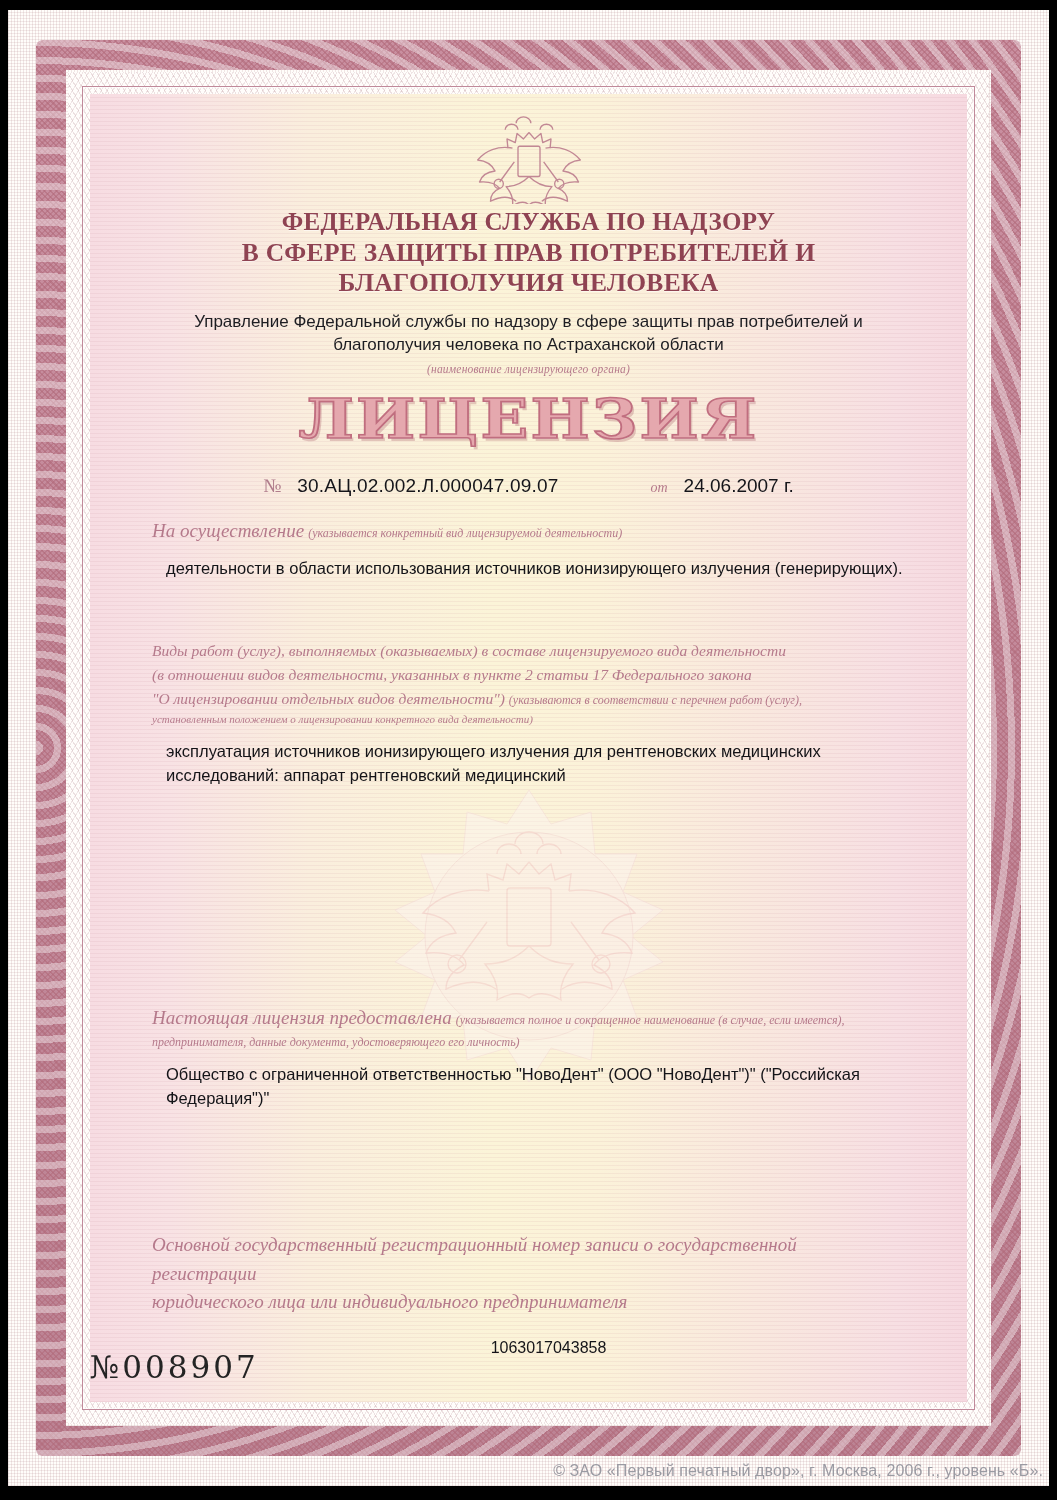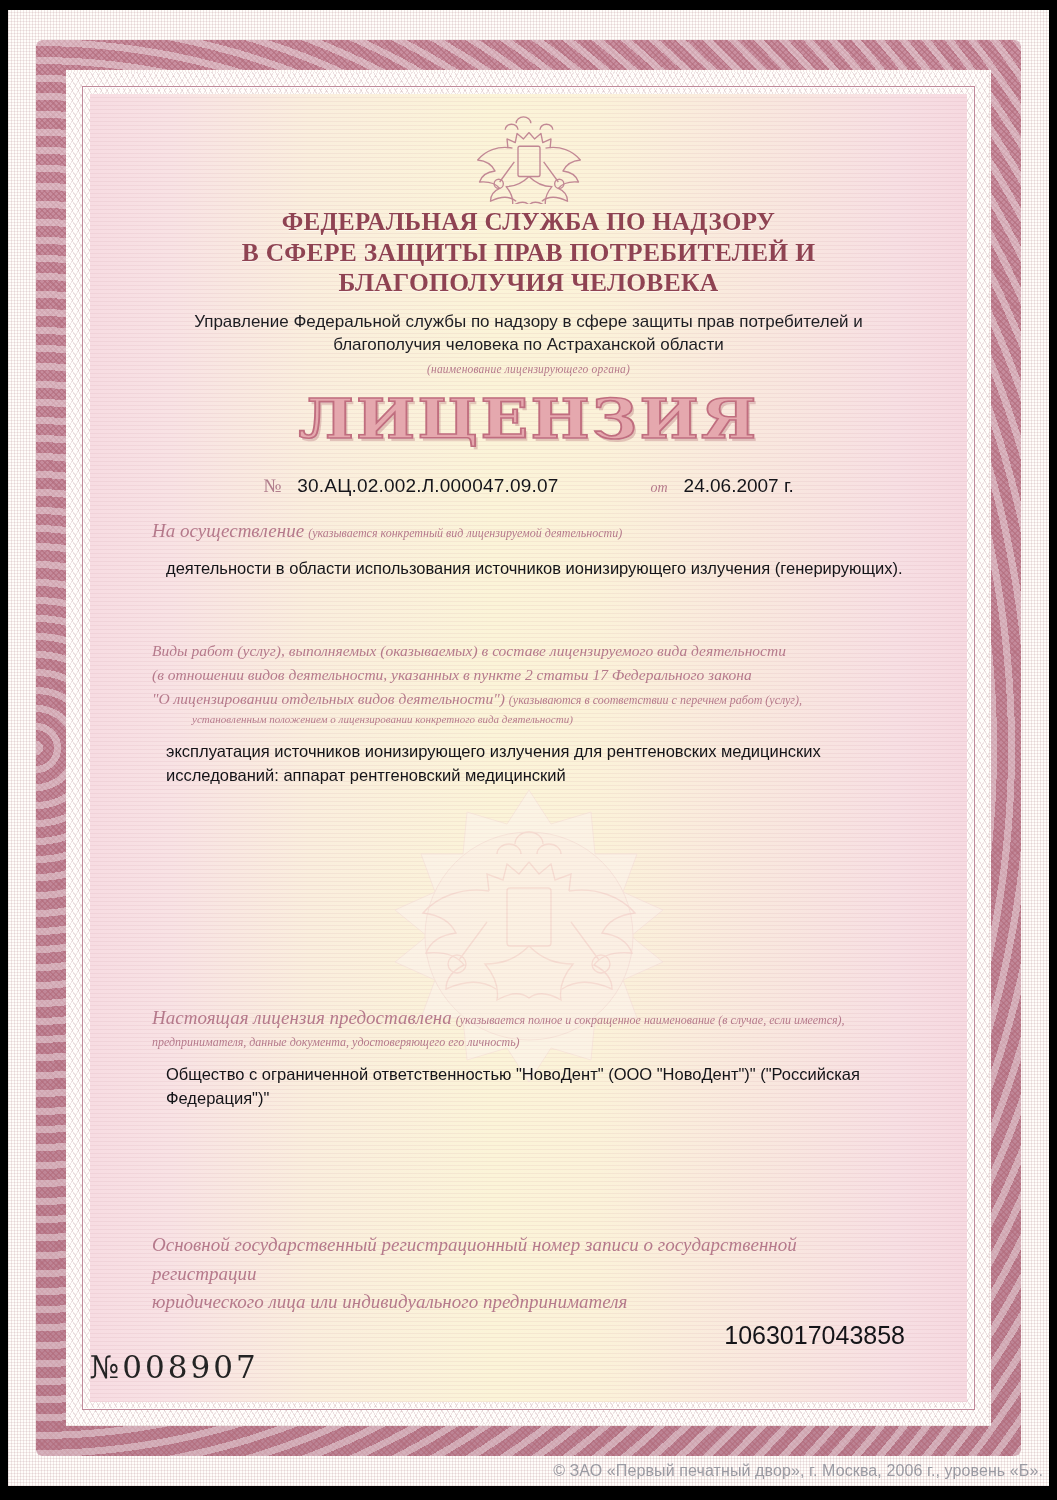--- a/index.html
+++ b/index.html
@@ -158,38 +158,38 @@
 
   
   .rose-label{
     color:#b5798b;
     font-family:"Liberation Serif", serif;
     font-style:italic;
   }
   .big-rose{font-size:19px;}
   .mid-rose{font-size:15.5px;}
   .sm-rose{font-size:12px;}
-  .xs-rose{font-size:11px;margin-left:40px;}
+  .xs-rose{font-size:11px;}
 
   .sec{margin-top:20px;}
   .sec-head{line-height:1.5;}
 
   .typed{
     font-family:"Liberation Sans", sans-serif;
     color:#141418;font-size:16.5px;line-height:1.45;
     margin-top:12px;padding-left:14px;
   }
   .spacer-md{height:58px;}
   .spacer-lg{height:215px;}
   .spacer-xl{height:120px;}
 
   .ogrn-val{
     font-family:"Liberation Sans", sans-serif;
-    font-size:25px;color:#141418;
-    text-align:right;margin-top:4px;padding-left:40px;
+    font-size:16px;color:#141418;
+    text-align:center;margin-top:22px;padding-left:40px;
   }
 
   .serial{
     position:absolute;left:0;right:0;top:1255px;
     font-family:"DejaVu Serif", serif;
     font-size:31px;color:#242424;letter-spacing:3px;
     z-index:4;
   }
 
   .imprint{

